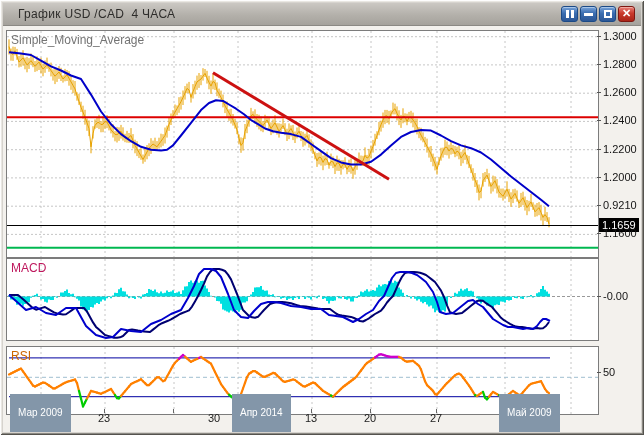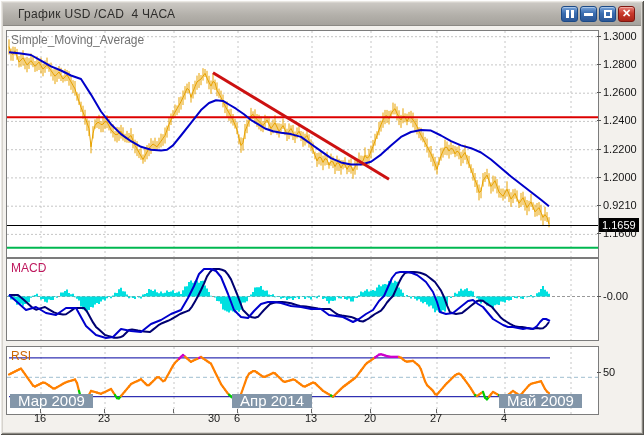--- a/index.html
+++ b/index.html
@@ -26,21 +26,21 @@
   #panel-rsi{top:320px;height:67px;}
   .lbl{position:absolute;left:4px;top:2px;font-size:12px;z-index:3;}
   .lbl.navy{color:#737373;}
   .lbl.black{color:#be185d;}
   .lbl.orange{color:#cc6600;}
   #yaxis{position:absolute;left:594px;top:0;width:44px;height:100%;}
   .ylab{position:absolute;left:6px;font-size:11px;color:#151515;height:14px;line-height:14px;}
   .ydash{position:absolute;left:0;width:4px;height:1px;background:#555;}
   .ptag{position:absolute;left:2px;width:40px;height:14px;line-height:14px;font-size:11px;color:#fff;
         background:#000000;text-align:left;padding-left:3px;box-sizing:border-box;}
-  .badge{position:absolute;height:14px;line-height:14px;padding:0 8px;font-size:15px;color:#fff;background:#8396a9;z-index:4;}
+  .badge{position:absolute;height:14px;line-height:14px;padding:12px 8px;font-size:10px;color:#fff;background:#8396a9;z-index:4;}
   .xtick{position:absolute;width:1px;height:4px;background:#666;top:383px;}
   .xlab{position:absolute;top:386px;width:22px;text-align:center;font-size:11px;color:#222;}
 </style>
 </head>
 <body>
 
 <div class="win">
   <div class="titlebar">
     <span class="title">График USD /CAD  4 ЧАСА</span>
     <div class="controls">

